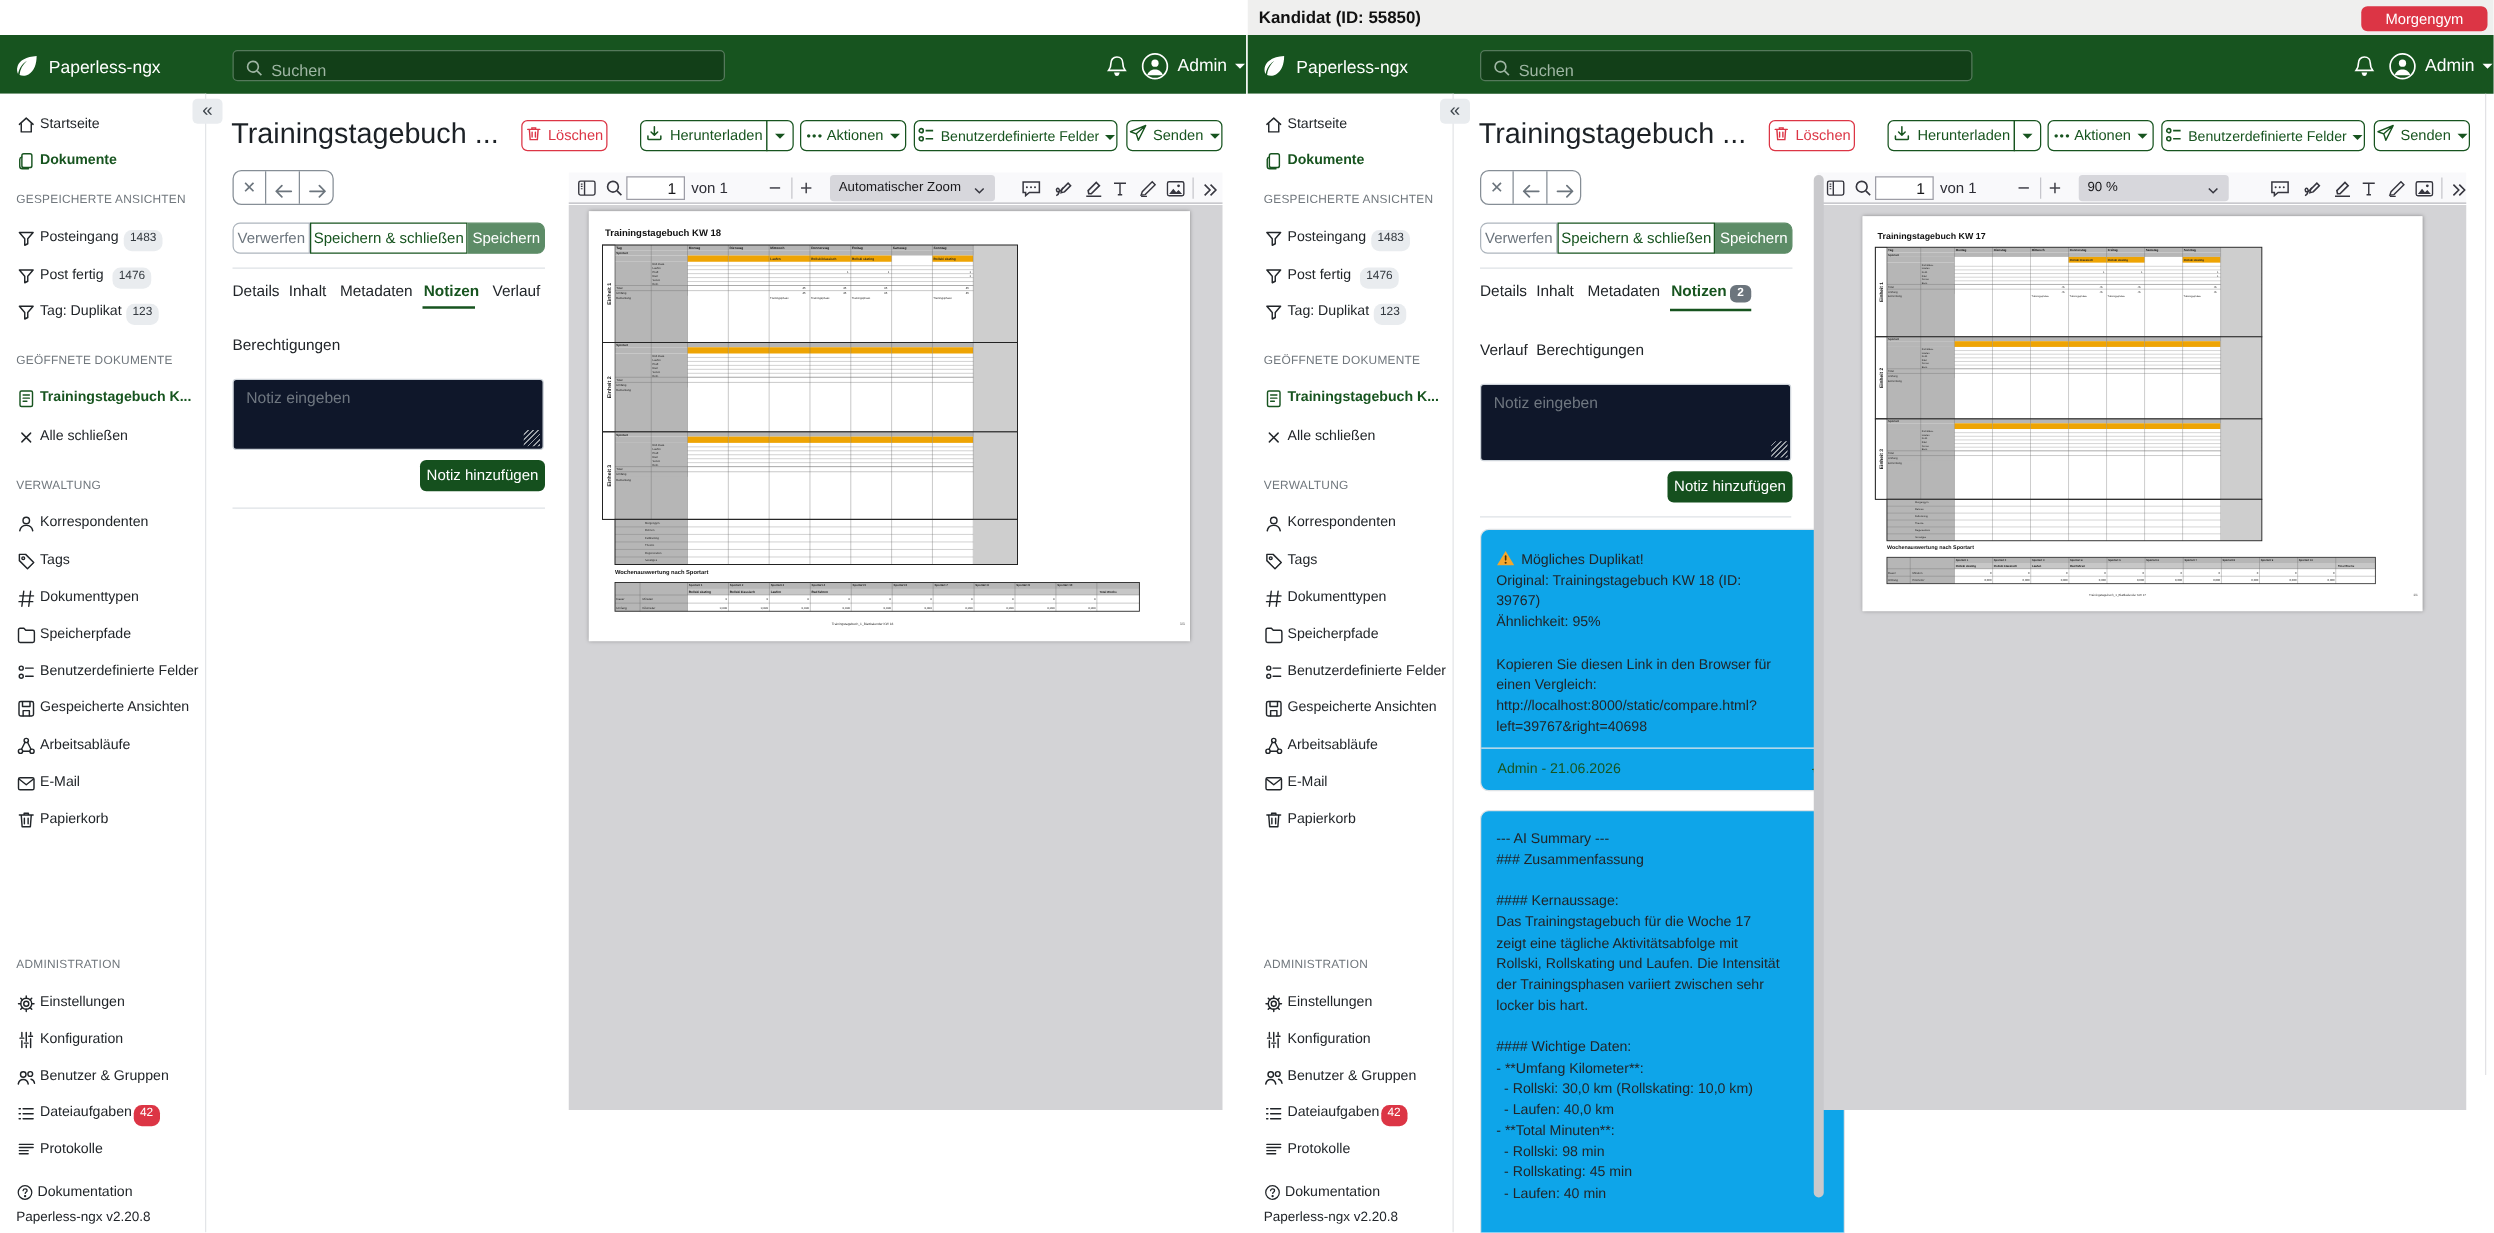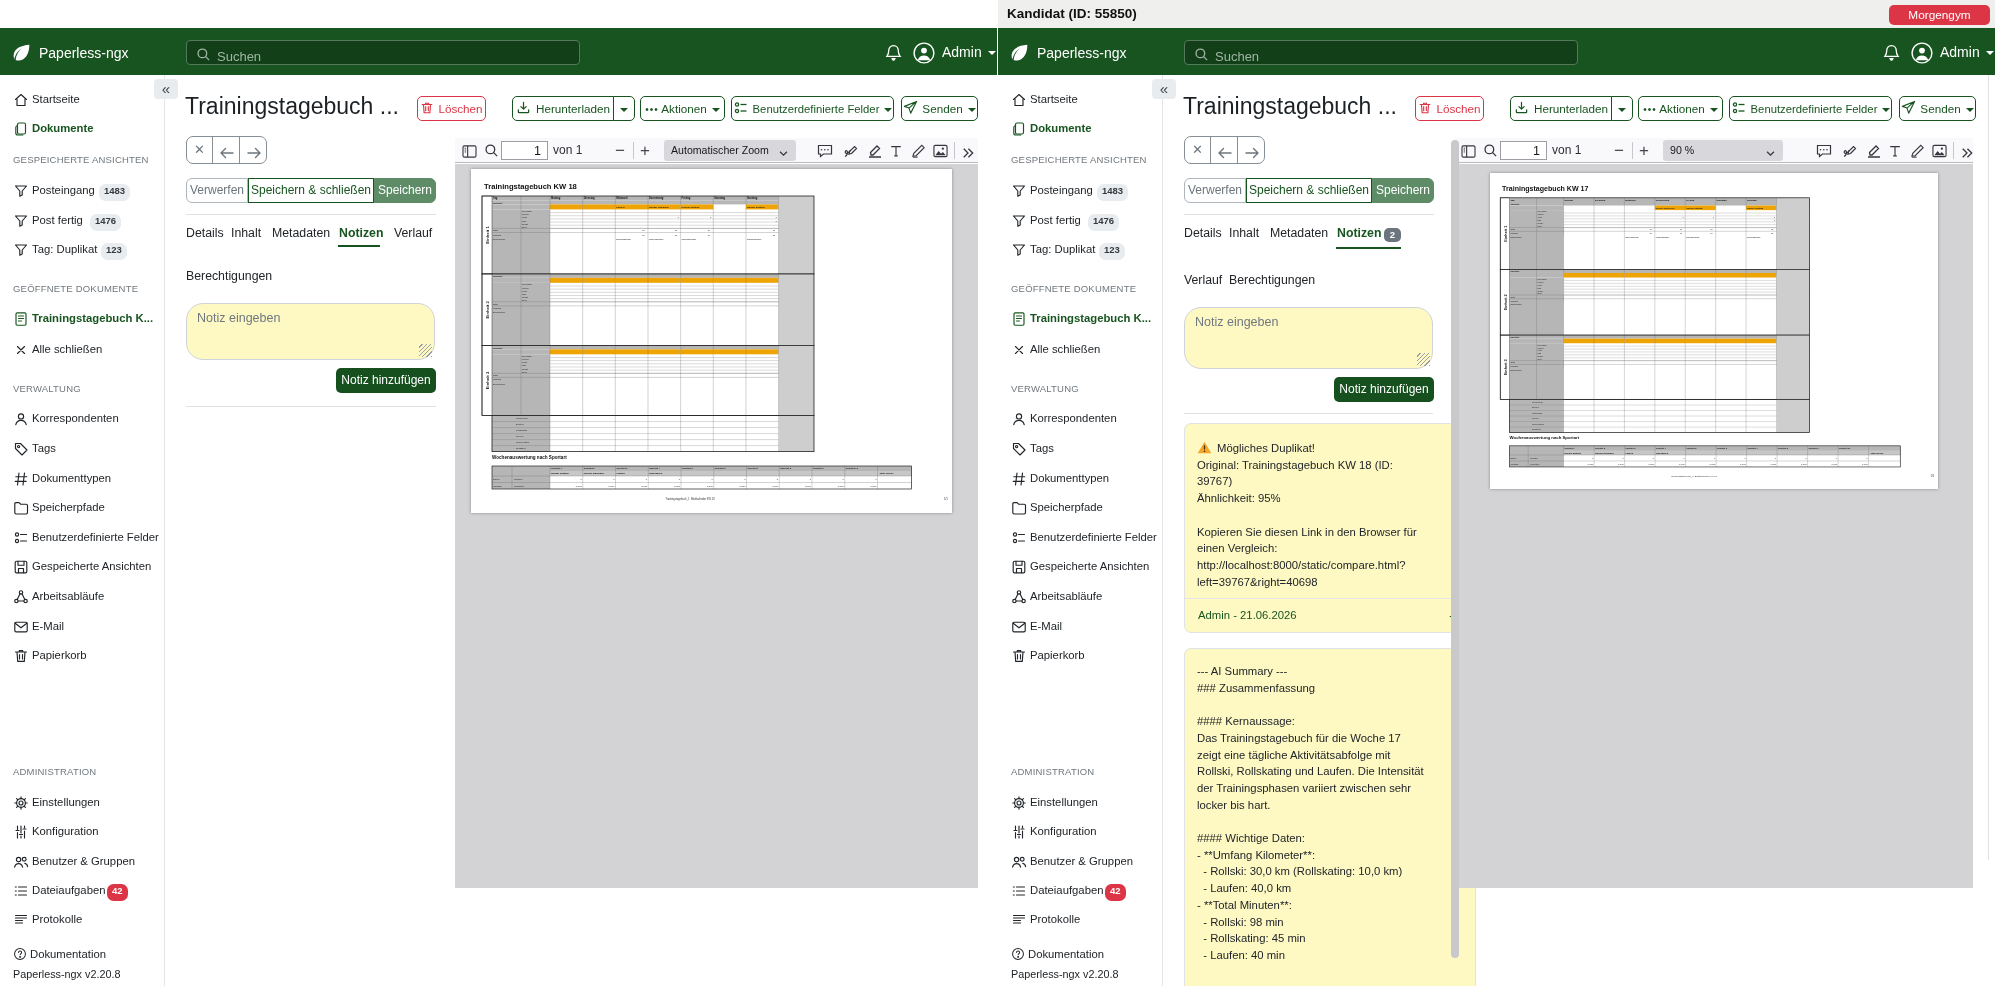--- a/index.html
+++ b/index.html
@@ -11,21 +11,21 @@
 .brand{position:absolute;left:39px;top:17px;color:#fff;font-size:14px}
 .search{position:absolute;left:186px;top:12px;width:394px;height:25px;background:#123f18;
  border:1px solid #55795b;border-radius:4px;color:#9fb6a4;font-size:13px;line-height:23px}
 .admin{position:absolute;color:#fff;font-size:14px;white-space:nowrap}
 .side{position:absolute;left:0;top:75px;width:165px;height:911px;background:#fff;border-right:1px solid #e3e5e8}
 .sitem{position:absolute;left:0;width:165px;height:20px;font-size:11.3px;color:#212529;white-space:nowrap}
 .sitem svg{position:absolute;left:13px;top:2px}
 .sitem .t{position:absolute;left:32px;top:3px}
 .shead{position:absolute;left:13px;font-size:9.5px;color:#70777d;letter-spacing:.2px;white-space:nowrap}
 .badge{position:absolute;top:3px;height:17px;border-radius:6.5px;background:#e9ecef;color:#343a40;
- font-size:9.5px;font-weight:bold;line-height:13px;padding:0 5px}
+ font-size:9.5px;font-weight:normal;line-height:13px;padding:0 5px}
 .greeni{color:#17541f;font-weight:bold}
 .collapse-btn{position:absolute;left:154px;top:79px;width:24px;height:20px;background:#e9ecef;
  border-radius:4px;color:#3f464d;font-size:15px;text-align:center;line-height:19px}
 .doctitle{position:absolute;left:185px;top:93px;font-size:23px;color:#1c2126;white-space:nowrap}
 .btn{position:absolute;height:25px;border:1px solid #17541f;border-radius:5px;color:#17541f;
  font-size:11.7px;line-height:23px;text-align:center;background:#fff;white-space:nowrap}
 .btn.red{border-color:#dc3545;color:#dc3545}
 .caret{display:inline-block;width:0;height:0;border-left:4px solid transparent;
  border-right:4px solid transparent;border-top:4.5px solid currentColor;vertical-align:middle;margin-left:5px}
 .navgrp{position:absolute;left:186px;top:136px;width:81px;height:28px;border:1px solid #868e96;
@@ -33,27 +33,27 @@
 .navgrp .c{position:absolute;top:0;height:26px;line-height:26px;text-align:center;font-size:13px}
 .savegrp{position:absolute;left:186px;top:178px;height:25px;font-size:12px}
 .savegrp .sg{white-space:nowrap;overflow:hidden}
 .savegrp .sg{position:absolute;top:0;height:25px;line-height:23px;text-align:center}
 .hr{position:absolute;height:1px;background:#dee2e6}
 .tab{position:absolute;font-size:12.3px;color:#212529;white-space:nowrap}
 .tab.act{color:#17541f;font-weight:bold}
 .tabline{position:absolute;height:2px;background:#17541f}
 .notizbadge{position:absolute;width:17px;height:14px;background:#6c757d;border-radius:5px;
  color:#fff;font-size:9.5px;font-weight:bold;text-align:center;line-height:14px}
-.textarea{position:absolute;border:1px solid #ced4da;border-radius:17px;background:#fef9c3;
+.textarea{position:absolute;border:1px solid #ced4da;border-radius:3px;background:#0f172a;
  font-size:12.5px;color:#6f7780;padding:7px 10px}
 .grip{position:absolute;width:13px;height:13px;
  background:repeating-linear-gradient(135deg,transparent,transparent 2px,#9aa0a6 2px,#9aa0a6 3px)}
 .addnote{position:absolute;width:100px;height:25px;background:#15501e;border-radius:5px;
  color:#fff;font-size:12px;text-align:center;line-height:25px;white-space:nowrap}
-.card{position:absolute;left:186px;width:292px;background:#fef9c3;border:1px solid #dfe3e6;border-radius:7px}
+.card{position:absolute;left:186px;width:292px;background:#0ea5e9;border:1px solid #dfe3e6;border-radius:7px}
 .cardtx{position:absolute;left:12px;top:16px;width:229px;font-size:11.3px;color:#212529;line-height:16.7px;white-space:nowrap;overflow:hidden}
 .cfoot{position:absolute;left:0;right:0;bottom:0;height:34px;border-top:1px solid #e4e7ea;
  color:#17541f;font-size:11.3px;line-height:33px}
 .viewer{position:absolute;top:138px;width:521px;height:830px}
 .vtoolbar{position:absolute;left:0;top:0;width:100%;height:25px;background:#f9f9fb;border-bottom:1px solid #b9b9be}
 .vbody{position:absolute;left:0;top:26px;width:100%;height:724px;background:#d3d3d6}
 .page{position:absolute;background:#fff;box-shadow:0 0 3px rgba(0,0,0,.35)}
 .vt{position:absolute;color:#2e2e36;font-size:12px;white-space:nowrap}
 .zoomsel{position:absolute;top:2px;height:21px;background:#d7d7dc;border-radius:3px;
  font-size:10.6px;white-space:nowrap;color:#18181b;line-height:21px}

